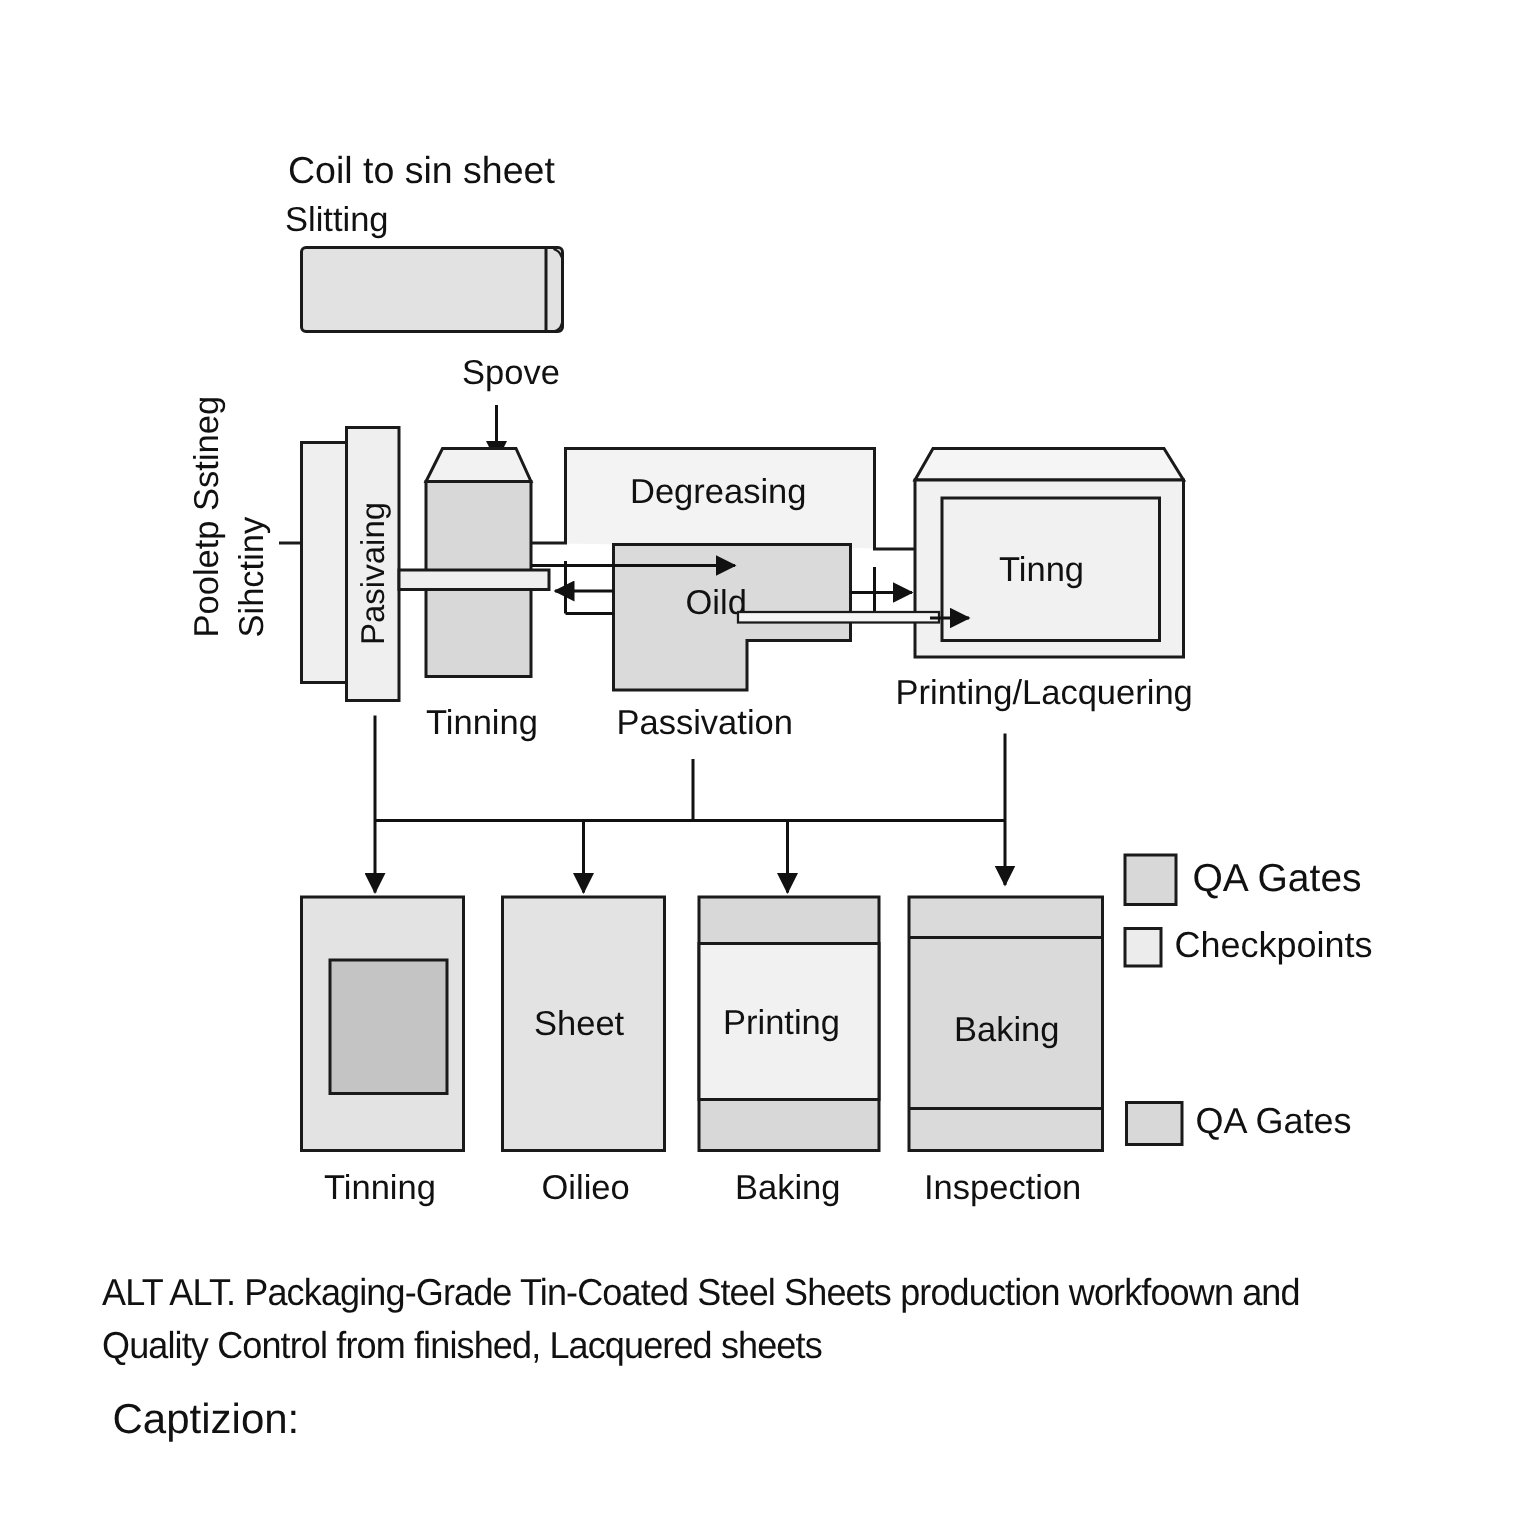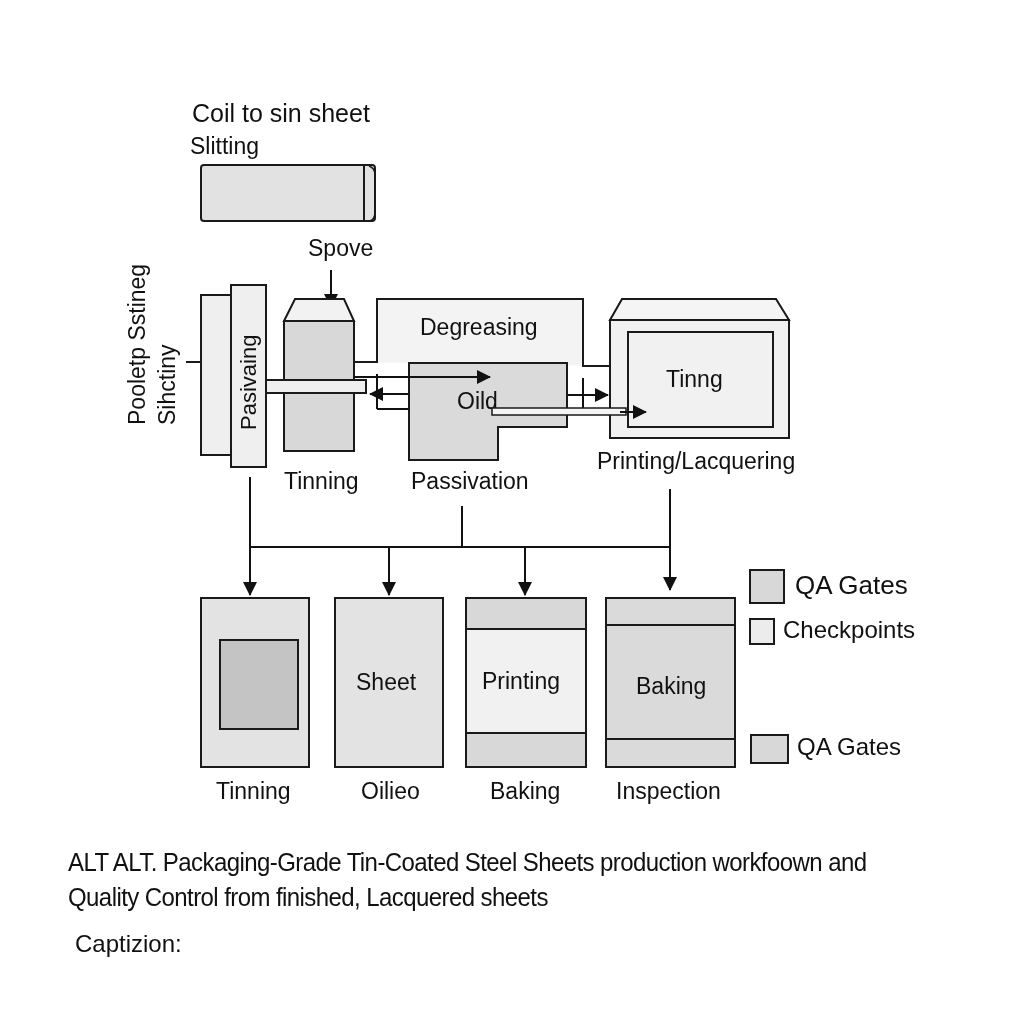--- a/index.html
+++ b/index.html
@@ -3,21 +3,21 @@
   <meta charset="utf-8">
   <style>
     html, body { margin: 0; padding: 0; background: #ffffff; }
     body { width: 1024px; height: 1024px; position: relative; overflow: hidden;
            font-family: "Liberation Sans", sans-serif; color: #111; }
     svg { position: absolute; left: 0; top: 0; }
     .lbl { font-family: "Liberation Sans", sans-serif; fill: #111; }
     .caption { position: absolute; left: 68px; top: 845px; width: 900px;
                font-size: 25px; line-height: 35px; letter-spacing: -0.6px;
                font-family: "Liberation Sans", sans-serif; color: #111; transform: scaleX(0.96); transform-origin: left; }
-    .caption-label { position: absolute; left: 75px; top: 930px; font-size: 24px;
+    .caption-label { position: absolute; left: 75px; top: 930px; font-size: 28px;
                      font-family: "Liberation Sans", sans-serif; color: #111; }
   </style>
 </head>
 <body>
 
 <svg width="1024" height="1024" viewBox="0 0 1024 1024">
   <defs>
     <marker id="arr" markerWidth="10" markerHeight="10" refX="9" refY="5" orient="auto" markerUnits="userSpaceOnUse">
       <path d="M0,0 L10,5 L0,10 z" fill="#111"></path>
     </marker>

